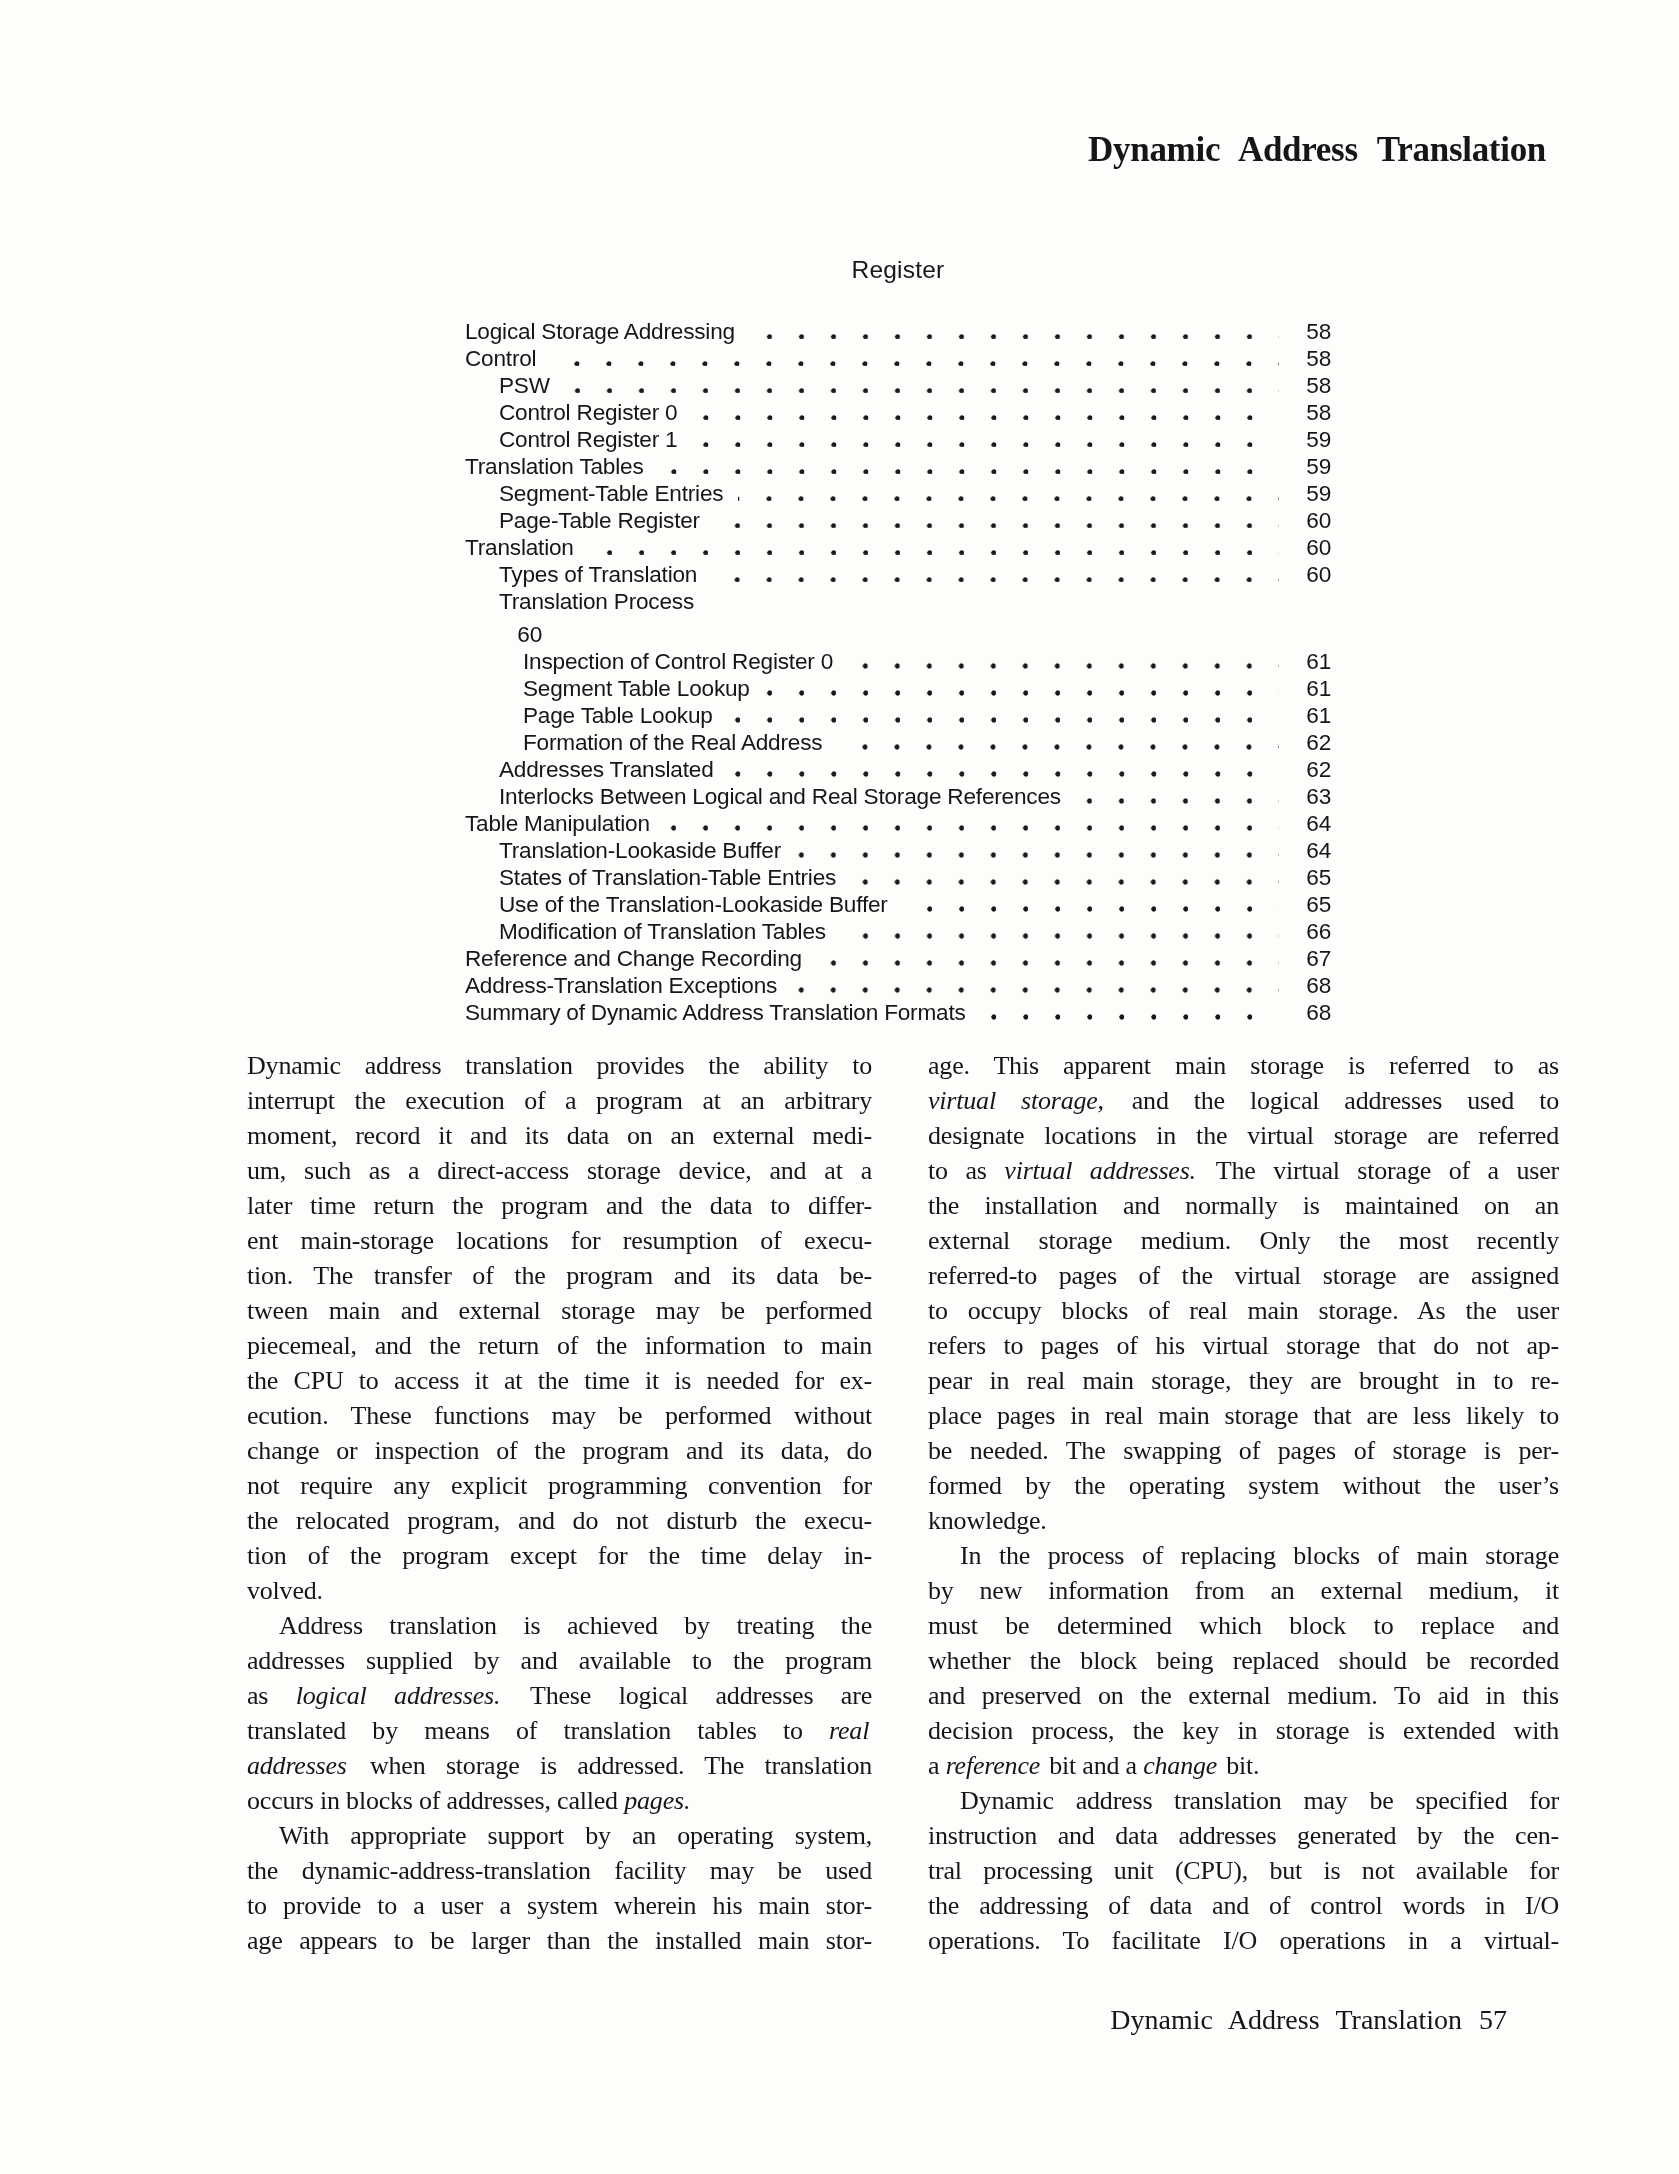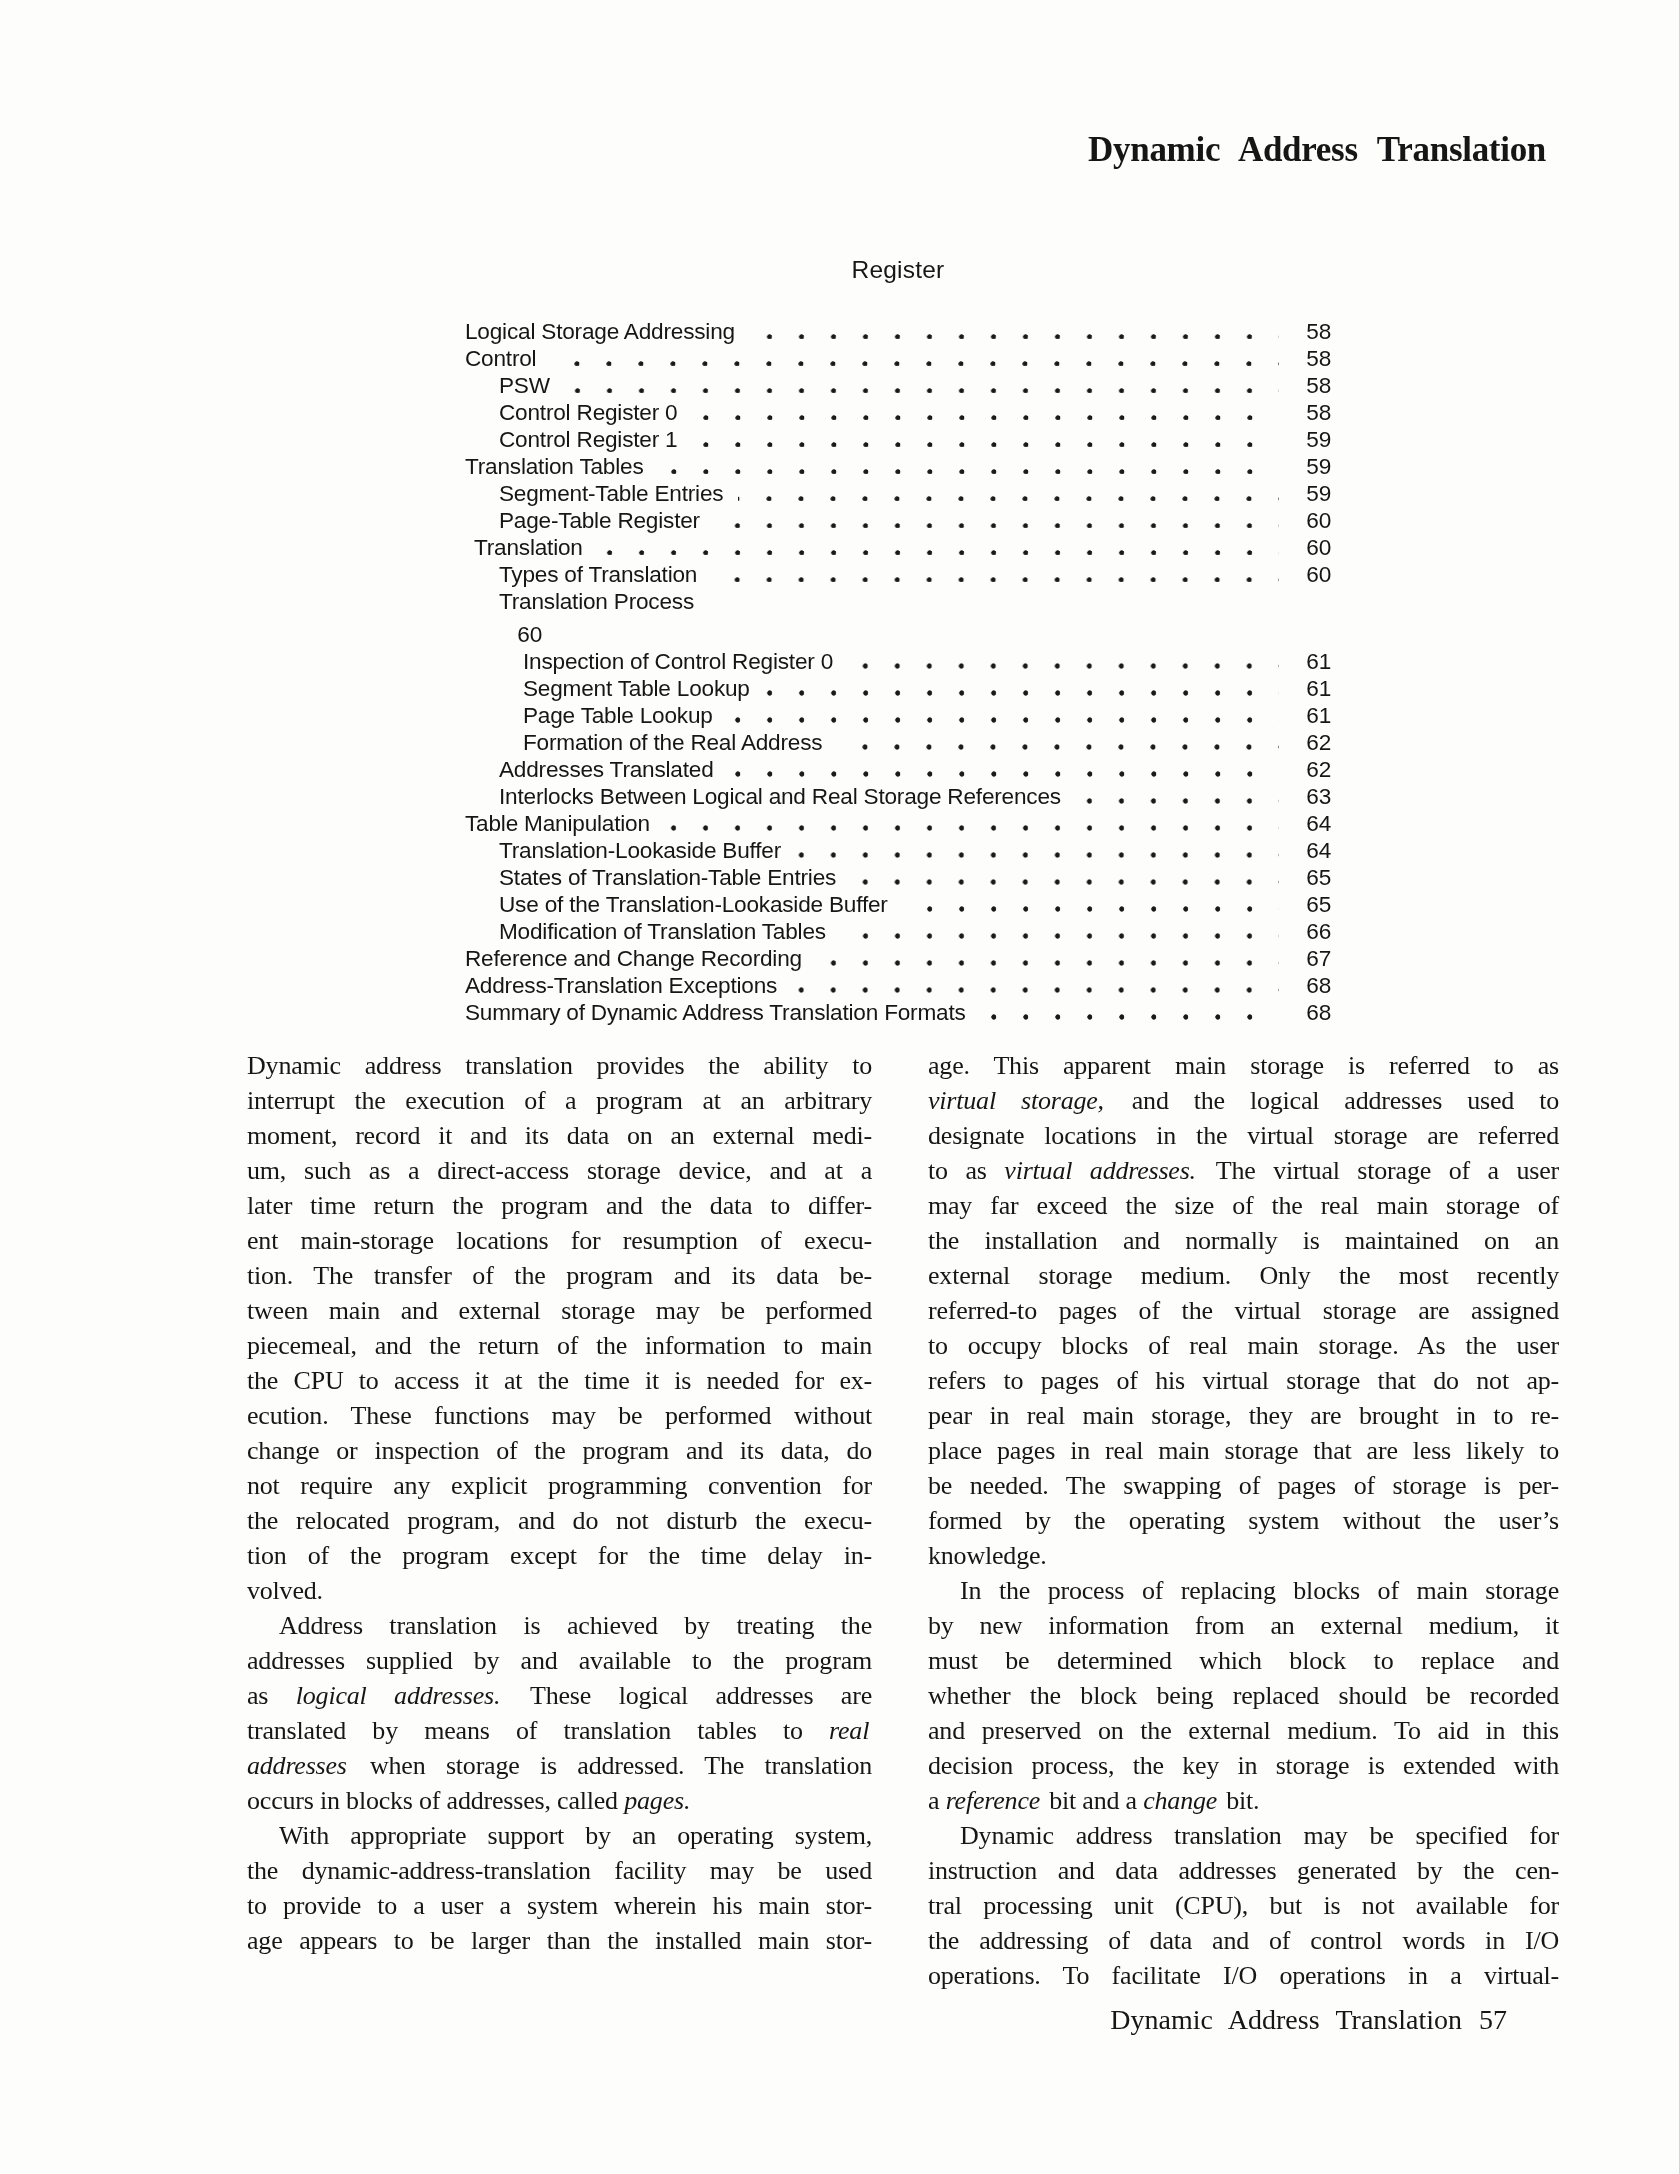--- a/index.html
+++ b/index.html
@@ -143,21 +143,21 @@
         <div class="toc-row" style="padding-left: 34px;">
           <span class="toc-label">Segment-Table Entries</span>
           <span class="toc-dots"></span>
           <span class="toc-page">59</span>
         </div>
         <div class="toc-row" style="padding-left: 34px;">
           <span class="toc-label">Page-Table Register</span>
           <span class="toc-dots"></span>
           <span class="toc-page">60</span>
         </div>
-        <div class="toc-row" style="padding-left: 0px; margin-left: 9px;">
+        <div class="toc-row" style="padding-left: 0px;">
           <span class="toc-label">Translation</span>
           <span class="toc-dots"></span>
           <span class="toc-page">60</span>
         </div>
         <div class="toc-row" style="padding-left: 34px;">
           <span class="toc-label">Types of Translation</span>
           <span class="toc-dots"></span>
           <span class="toc-page">60</span>
         </div>
         <div class="toc-row" style="padding-left: 34px; flex-direction: column;">
@@ -272,21 +272,20 @@
           <div class="line"><span>to provide to a user a system wherein his main stor-</span></div>
           <div class="line"><span>age appears to be larger than the installed main stor-</span></div>
         </div>
       </div>
     <div class="col right">
         <div class="para">
           <div class="line"><span>age. This apparent main storage is referred to as</span></div>
           <div class="line"><em>virtual storage,</em><span> and the logical addresses used to</span></div>
           <div class="line"><span>designate locations in the virtual storage are referred</span></div>
           <div class="line"><span>to as </span><em>virtual addresses.</em><span> The virtual storage of a user</span></div>
-          <div class="line"><span>may far exceed the size of the real main storage of</span></div>
           <div class="line"><span>the installation and normally is maintained on an</span></div>
           <div class="line"><span>external storage medium. Only the most recently</span></div>
           <div class="line"><span>referred-to pages of the virtual storage are assigned</span></div>
           <div class="line"><span>to occupy blocks of real main storage. As the user</span></div>
           <div class="line"><span>refers to pages of his virtual storage that do not ap-</span></div>
           <div class="line"><span>pear in real main storage, they are brought in to re-</span></div>
           <div class="line"><span>place pages in real main storage that are less likely to</span></div>
           <div class="line"><span>be needed. The swapping of pages of storage is per-</span></div>
           <div class="line"><span>formed by the operating system without the user’s</span></div>
           <div class="line last"><span>knowledge.</span></div>

